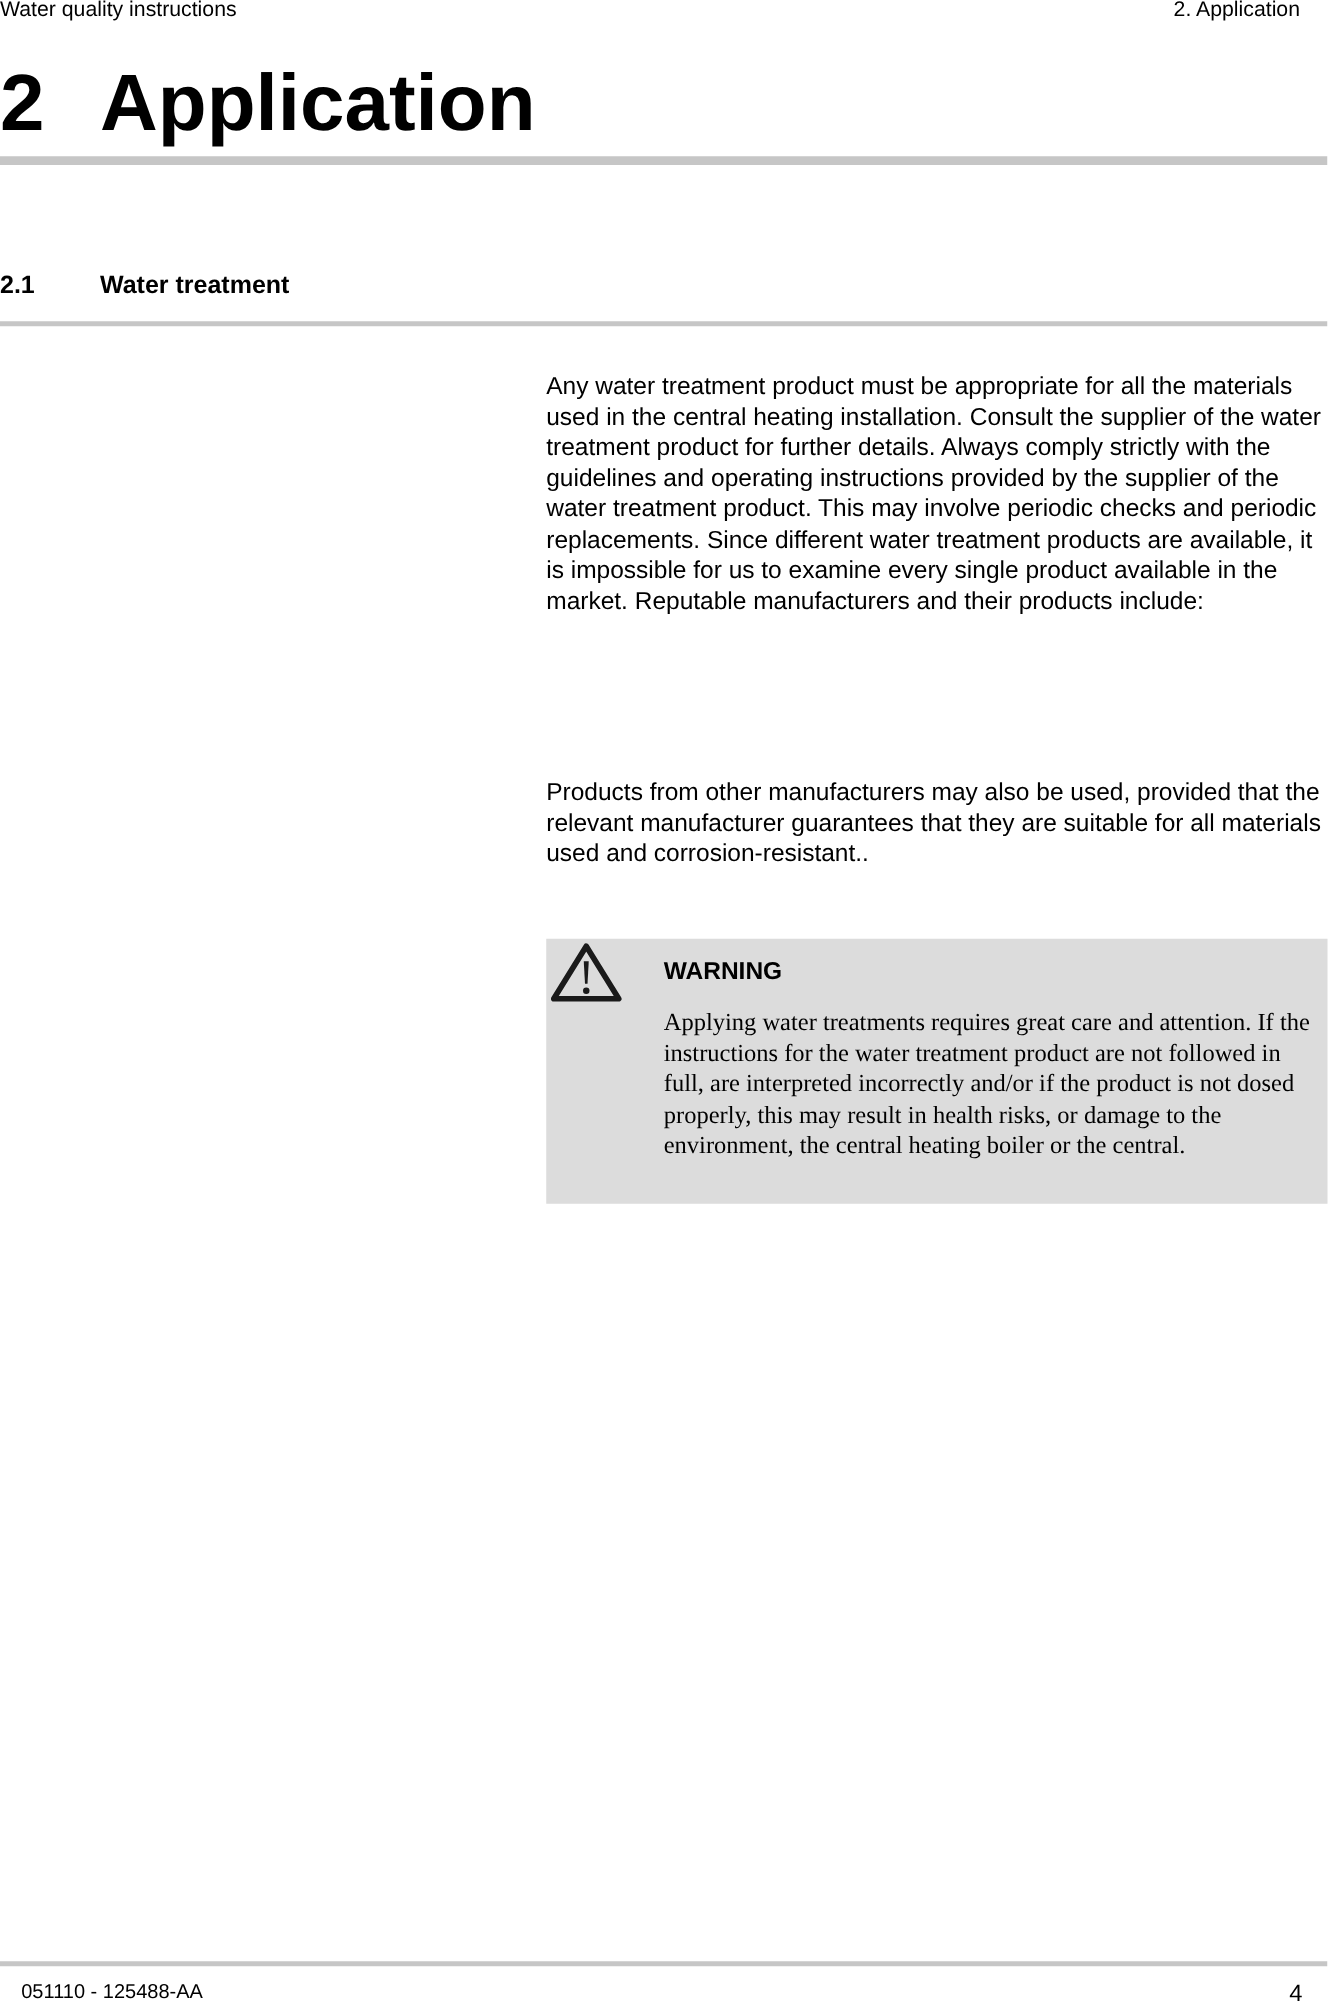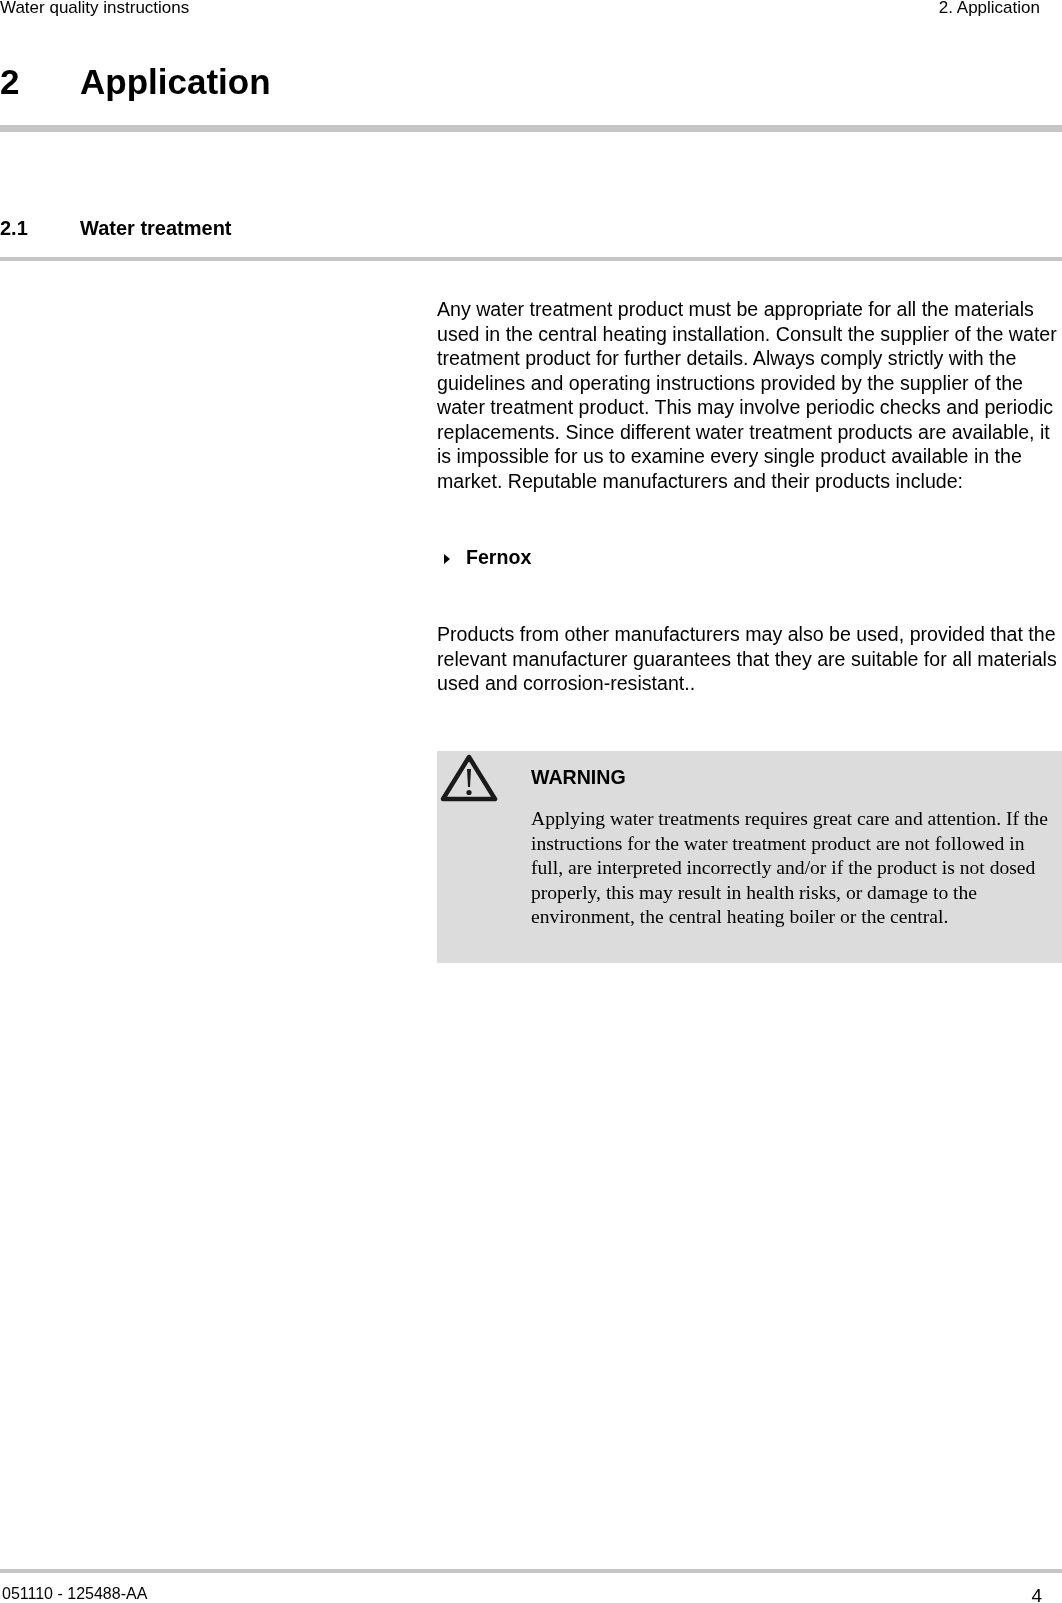--- a/index.html
+++ b/index.html
@@ -2,40 +2,40 @@
 <html><head>
 <meta charset="utf-8">
 <style>
   html, body { margin:0; padding:0; background:#ffffff; }
   body { width:1062px; height:1603px; position:relative; overflow:hidden;
          font-family:"Liberation Sans", sans-serif; color:#000; }
   .abs { position:absolute; }
   .hdr { top:-2px; font-size:17px; line-height:20px; }
   .hdr-left { left:0; }
   .hdr-right { right:22px; }
-  .h1 { left:0; top:52px; font-size:35px; font-weight:bold; line-height:60px; white-space:nowrap; }
+  .h1 { left:0; top:52px; font-size:64px; font-weight:bold; line-height:60px; white-space:nowrap; }
   .h1 .num { display:inline-block; width:80px; }
   .rule-thick { left:0; top:125px; width:1062px; height:7px; background:#c6c6c6; }
   .h2 { left:0; top:212px; font-size:20px; font-weight:bold; line-height:32px; white-space:nowrap; }
   .h2 .num { display:inline-block; width:80px; }
   .rule-thin { left:0; top:257px; width:1062px; height:4px; background:#c6c6c6; }
   .body-col { left:437px; width:625px; font-size:19.6px; line-height:24.5px; }
   .para { margin:0; }
   .p1 { top:297px; }
   .list { top:542px; list-style:none; margin:0; padding:0; }
   .list li { font-weight:bold; height:31px; line-height:31px; position:relative; padding-left:29px; }
   .list li .bullet { position:absolute; left:7px; top:12px; width:0; height:0;
                      border-top:5px solid transparent; border-bottom:5px solid transparent; border-left:6px solid #000; }
   .p2 { top:622px; }
   .warn { left:437px; top:751px; width:735px; height:212px; background:#dcdcdc; }
   .warn-icon { position:absolute; left:2px; top:2px; width:60px; height:50px; }
   .warn-title { position:absolute; left:94px; top:14px; font-size:19.6px; font-weight:bold; line-height:24px; }
   .warn-text { position:absolute; left:94px; top:56px; width:526px; font-size:19.6px; line-height:24.5px;font-family:Liberation Serif, serif; }
   .rule-foot { left:0; top:1569px; width:1062px; height:4px; background:#c6c6c6; }
-  .foot-left { left:2px; top:1584px; font-size:16px; line-height:20px;text-align:center; }
+  .foot-left { left:17px; top:1584px; font-size:16px; line-height:20px;text-align:center; }
   .foot-right { right:20px; top:1584px; font-size:19px; line-height:24px; }
 </style>
 </head>
 <body>
 
 <div class="abs hdr hdr-left">Water quality instructions</div>
 <div class="abs hdr hdr-right">2.  Application</div>
 
 <div class="abs h1">
   <span class="num">2</span><span>Application</span>
@@ -43,24 +43,20 @@
 <div class="abs rule-thick"></div>
 
 <div class="abs h2">
   <span class="num">2.1</span><span>Water treatment</span>
 </div>
 <div class="abs rule-thin"></div>
 
 <p class="abs body-col para p1">Any water treatment product must be appropriate for all the materials used in the central heating installation. Consult the supplier of the water treatment product for further details. Always comply strictly with the guidelines and operating instructions provided by the supplier of the water treatment product. This may involve periodic checks and periodic replacements. Since different water treatment products are available, it is impossible for us to examine every single product available in the market. Reputable manufacturers and their products include:</p>
 
 <ul class="abs body-col list">
-  <li>
-    <span class="bullet"></span>
-    <span>Fernox</span>
-  </li>
 </ul>
 
 <p class="abs body-col para p2">Products from other manufacturers may also be used, provided that the relevant manufacturer guarantees that they are suitable for all materials used and corrosion-resistant..</p>
 
 <div class="abs warn">
   <svg class="warn-icon" viewBox="0 0 60 50">
     <path d="M30 4 L56 46 L4 46 Z" fill="none" stroke="#1a1a1a" stroke-width="4.5" stroke-linejoin="round"></path>
     <path d="M28 16 L32 16 L31 34 L29 34 Z" fill="#1a1a1a"></path>
     <circle cx="30" cy="39.5" r="2.6" fill="#1a1a1a"></circle>
   </svg>

